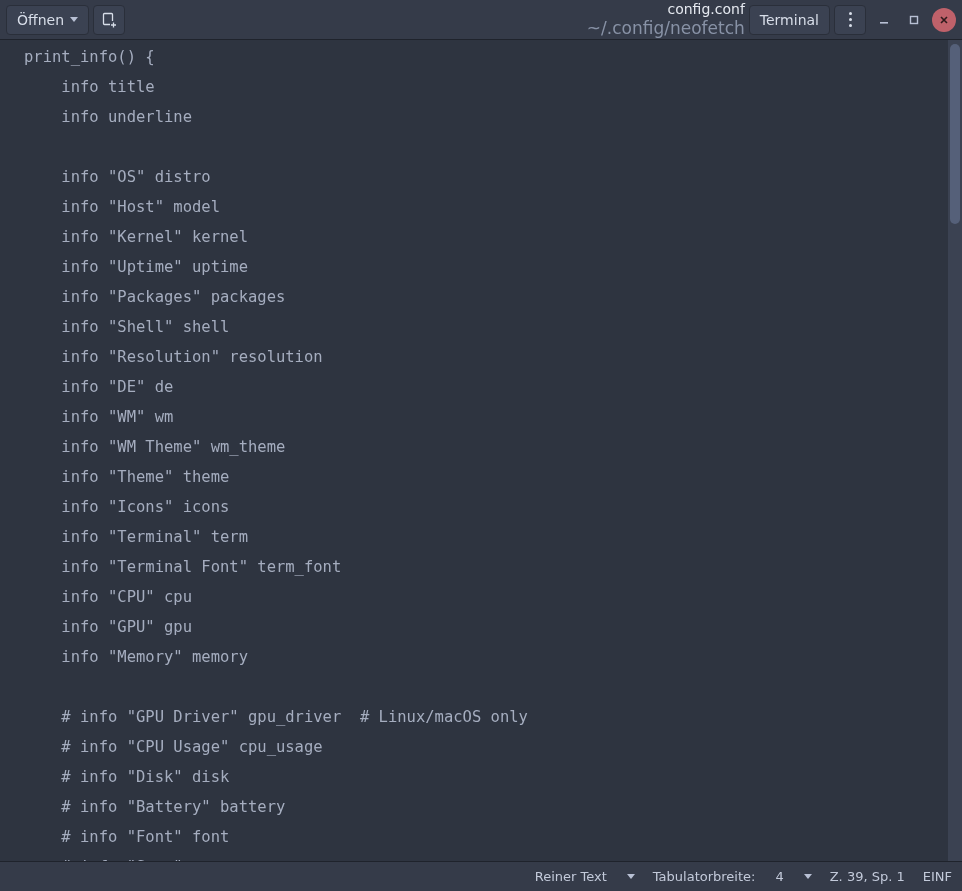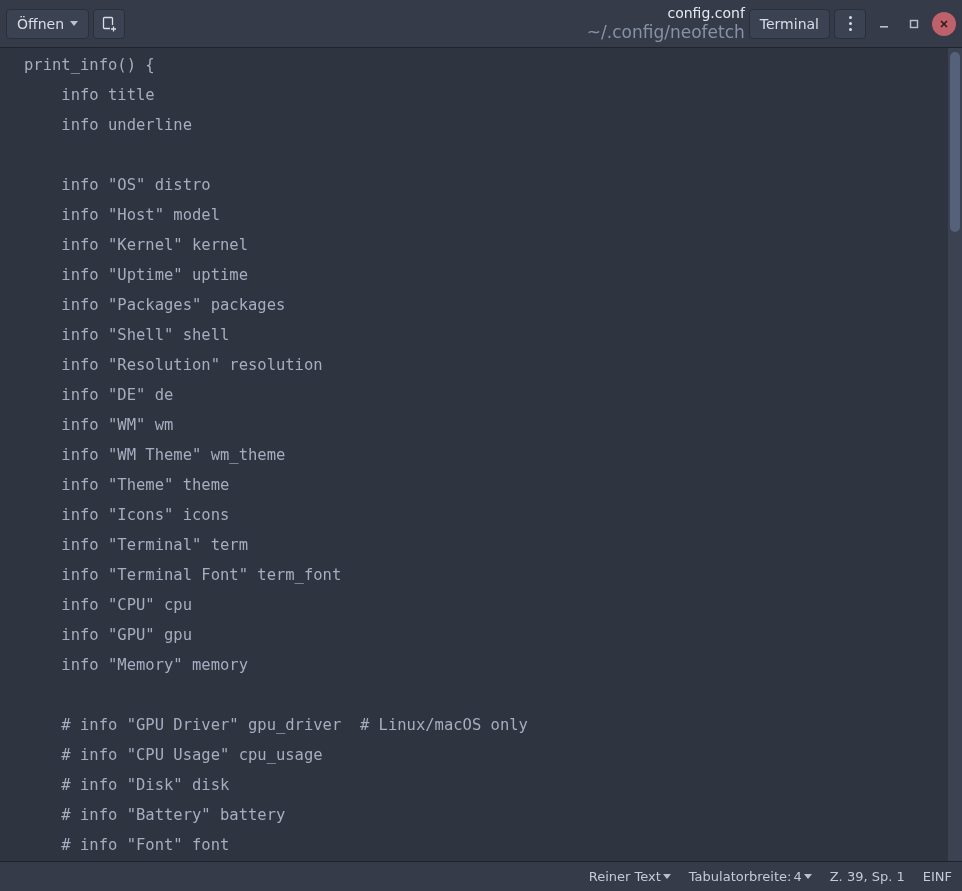--- a/index.html
+++ b/index.html
@@ -6,21 +6,21 @@
   html, body { width: 962px; height: 891px; overflow: hidden; }
   body {
     font-family: "DejaVu Sans", "Noto Sans", sans-serif;
     background: #2e3440;
     color: #d8dee9;
     display: flex;
     flex-direction: column;
     font-size: 14px;
   }
   .headerbar {
-    height: 48px;
+    height: 40px;
     background: #353b49;
     border-bottom: 1px solid #1f232c;
     display: flex;
     align-items: center;
     padding: 0 6px;
     gap: 4px;
   }
   .hb-btn {
     background: #3b4252;
     border: 1px solid #2a2f3a;
@@ -88,21 +88,21 @@
     display: flex;
     align-items: center;
     padding: 0 10px;
     gap: 18px;
     color: #c3cادa;
     color: #c3cada;
     font-size: 13px;
     justify-content: flex-end;
   }
   .statusbar .sb-item {
-    display: flex; align-items: center; gap: 2px;
+    display: flex; align-items: center; gap: 20px;
     cursor: pointer;
   }
   .chev-down {
     width: 0; height: 0;
     border-left: 4px solid transparent;
     border-right: 4px solid transparent;
     border-top: 5px solid #b8c0d4;
     display: inline-block;
   }
   .kebab {

